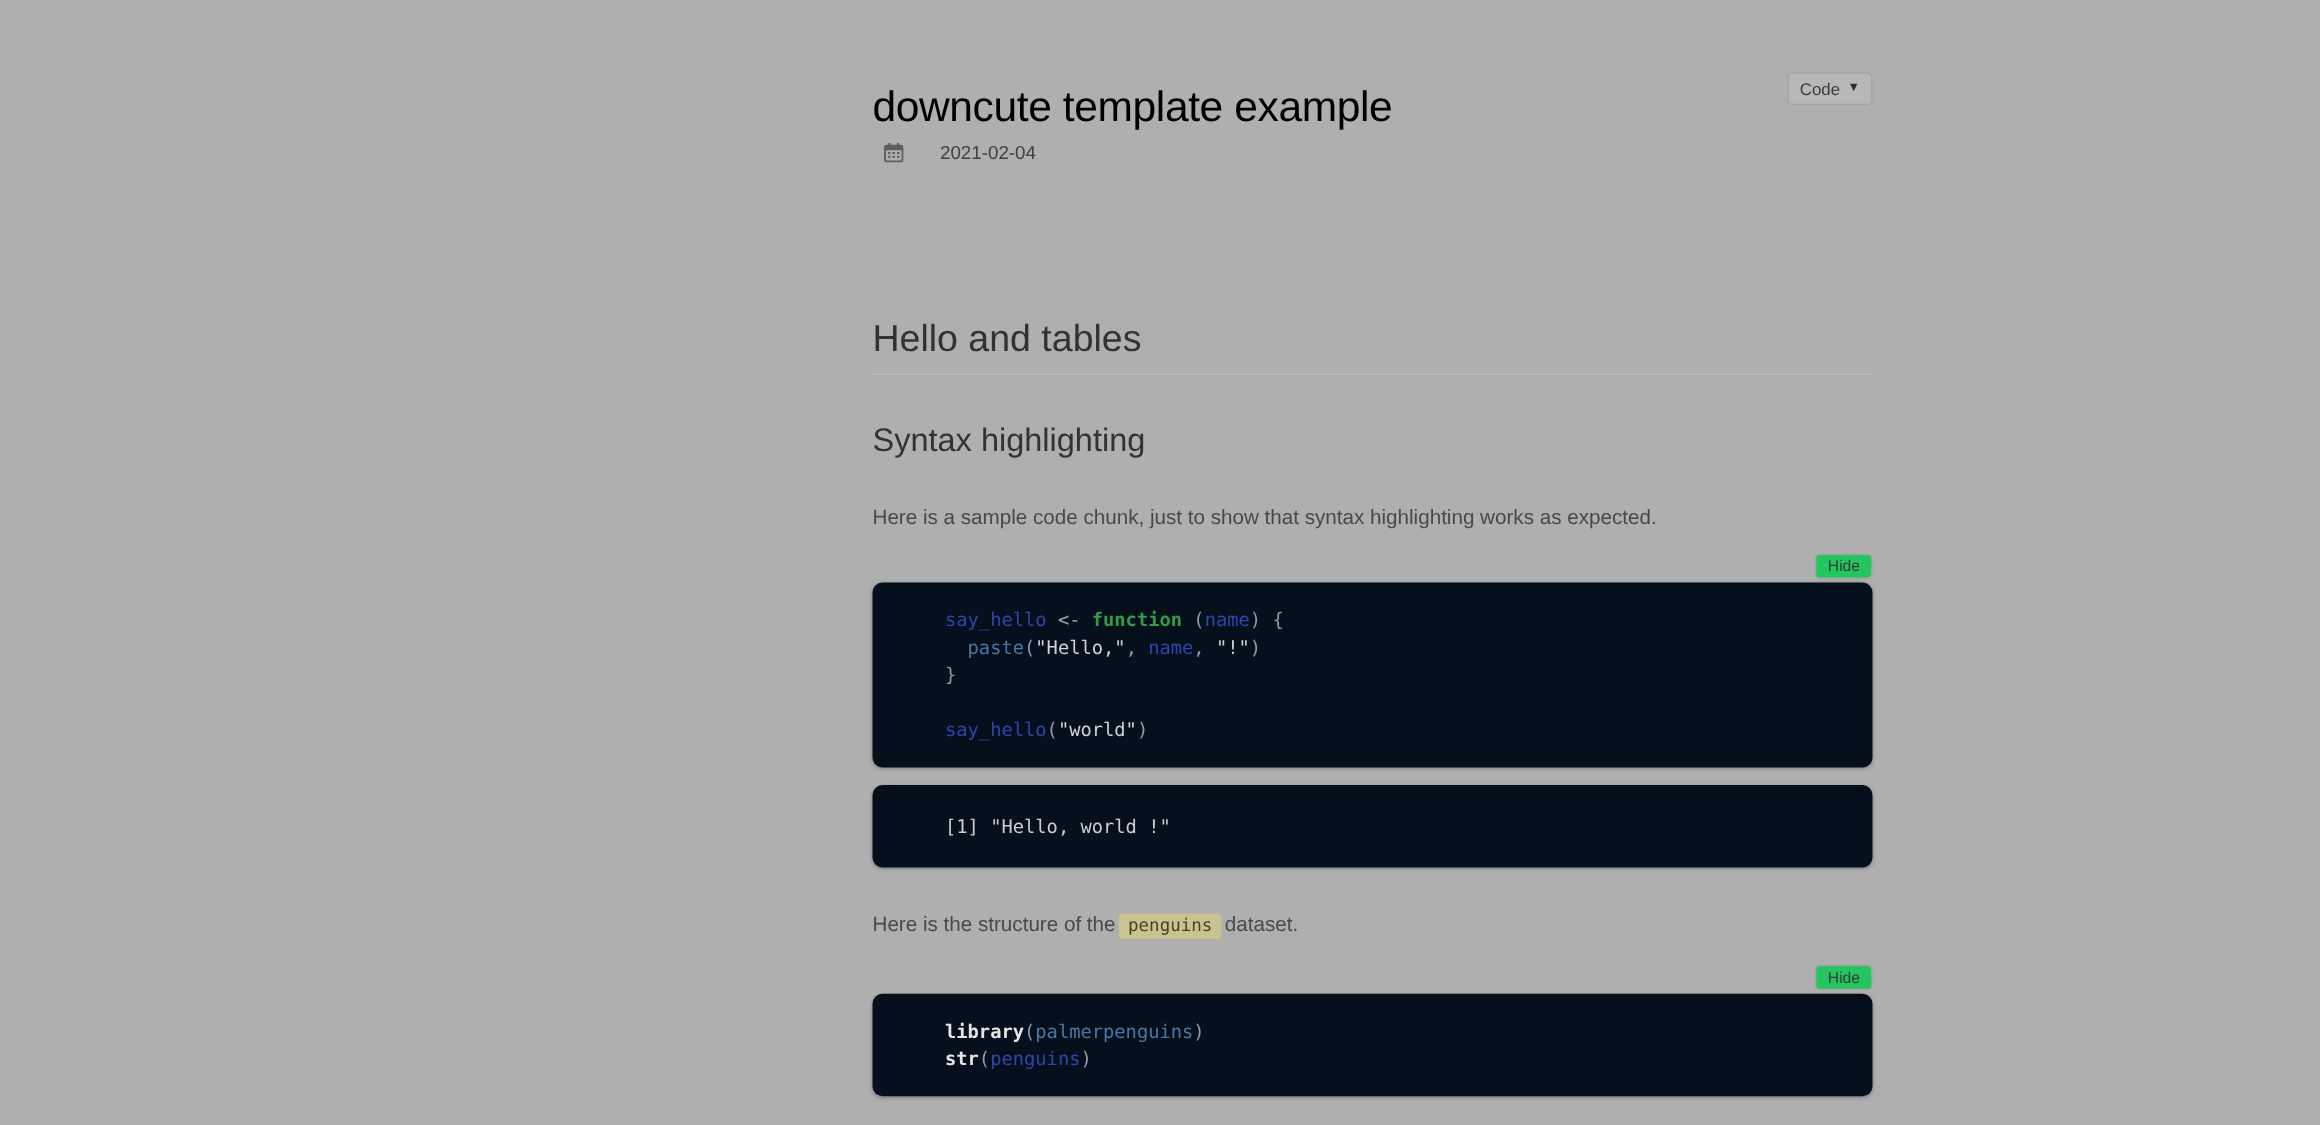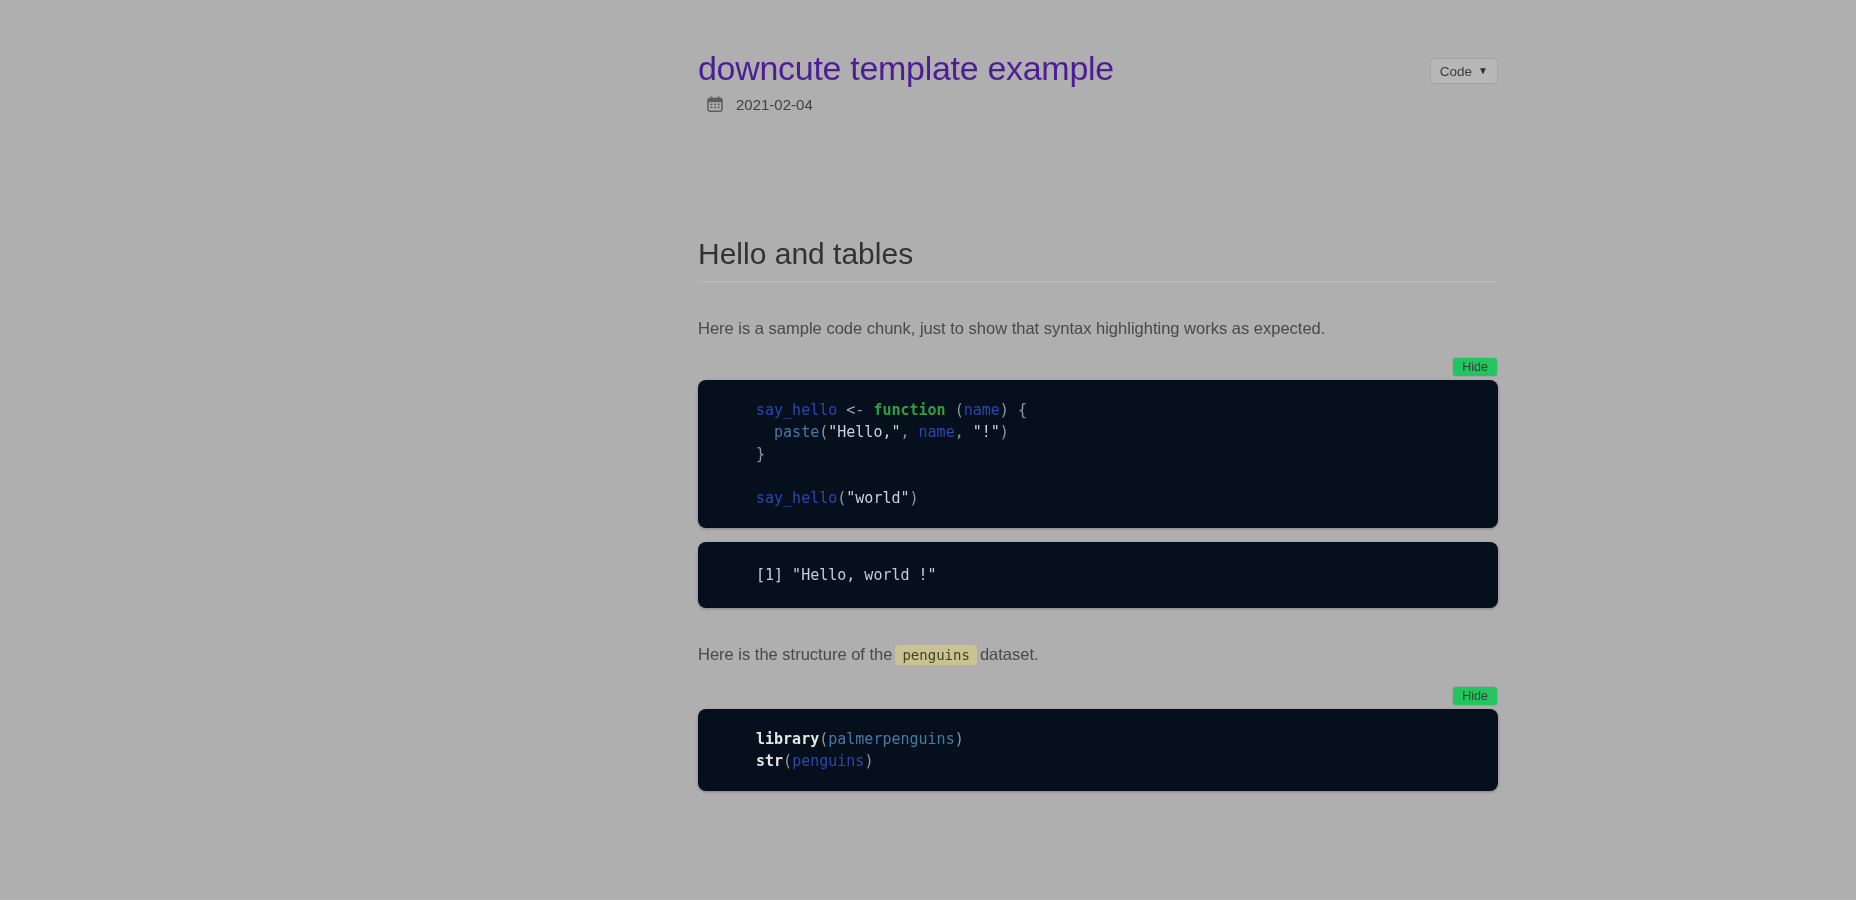--- a/index.html
+++ b/index.html
@@ -10,34 +10,34 @@
     font-family: "Liberation Sans", sans-serif;
   }
   .content {
     position: absolute;
     left: 698px; top: 0;
     width: 800px;
   }
 
   
   h1.title {
-    margin-top: 48px;
+    margin-top: 66px;
     font-size: 34px;
     line-height: 40px;
     font-weight: 300;
     letter-spacing: -0.3px;
-    color: #4c1d95;
+    color: #000000;
   }
   .meta-row {
     margin-top: 7px;
     padding-left: 9px;
     height: 18px;
     display: flex;
     align-items: center;
-    gap: 13px;
+    gap: 29px;
   }
   .meta-row .date {
     font-size: 15px;
     color: #414141;
   }
   .cal-icon { display: inline-flex; }
 
   .code-menu {
     position: absolute;
     top: 58px; right: 0;
@@ -181,20 +181,21 @@
   </div>
 
   <button class="code-menu">
     <span>Code</span>
     <span class="caret">▼</span>
   </button>
 
   <h2 class="section">Hello and tables</h2>
   <hr class="section-divider">
 
+  <h3 class="subsection">Syntax highlighting</h3>
 
   <p class="body-text">Here is a sample code chunk, just to show that syntax highlighting works as expected.</p>
 
   <div class="btn-row first">
     <button class="hide-btn">Hide</button>
   </div>
   <pre class="code-block"><div class="code-line"><span class="t-v">say_hello</span><span class="t-n"> </span><span class="t-o">&lt;-</span><span class="t-n"> </span><span class="t-k">function</span><span class="t-n"> </span><span class="t-p">(</span><span class="t-v">name</span><span class="t-p">)</span><span class="t-n"> </span><span class="t-p">{</span></div><div class="code-line"><span class="t-n">  </span><span class="t-f">paste</span><span class="t-p">(</span><span class="t-s">"Hello,"</span><span class="t-p">,</span><span class="t-n"> </span><span class="t-v">name</span><span class="t-p">,</span><span class="t-n"> </span><span class="t-s">"!"</span><span class="t-p">)</span></div><div class="code-line"><span class="t-p">}</span></div><div class="code-line">&nbsp;</div><div class="code-line"><span class="t-v">say_hello</span><span class="t-p">(</span><span class="t-s">"world"</span><span class="t-p">)</span></div></pre>
 
   <pre class="output-block"><span class="code-line">[1] "Hello, world !"</span></pre>
 

